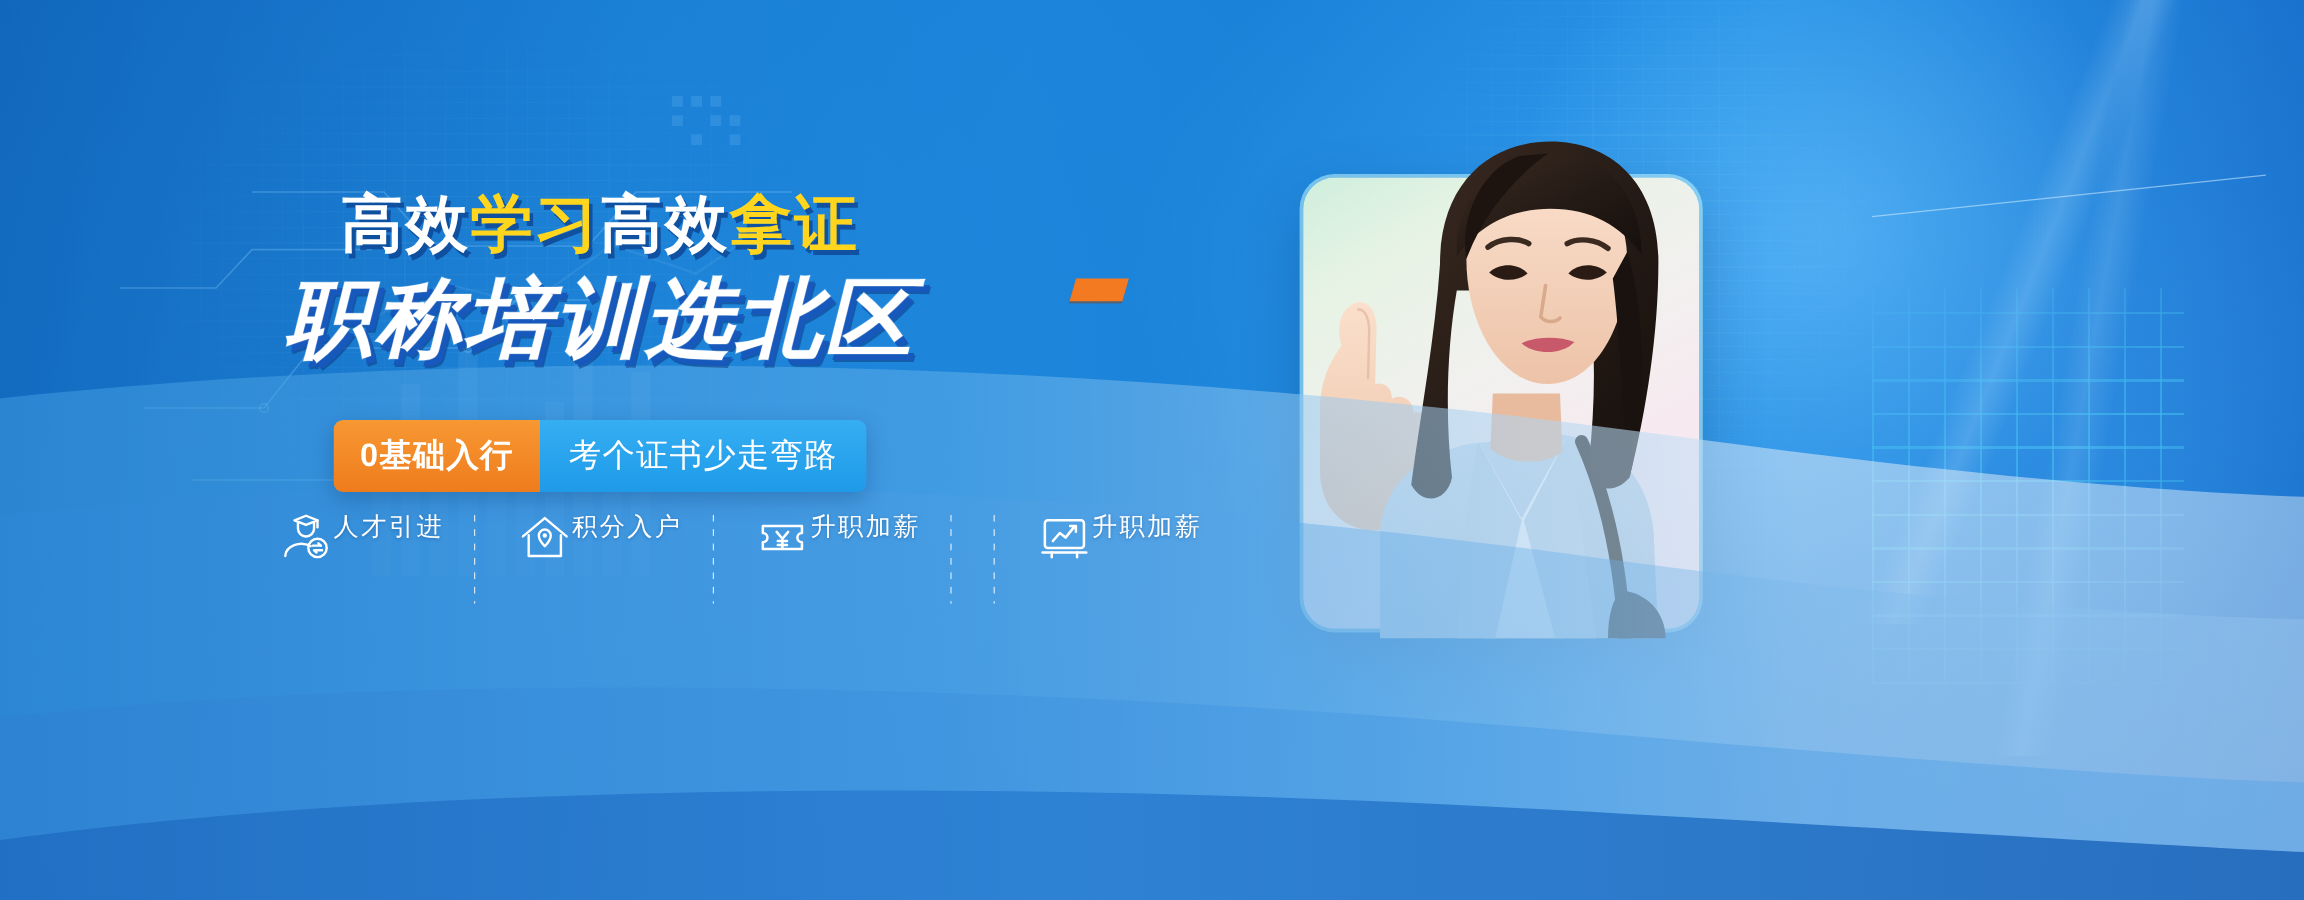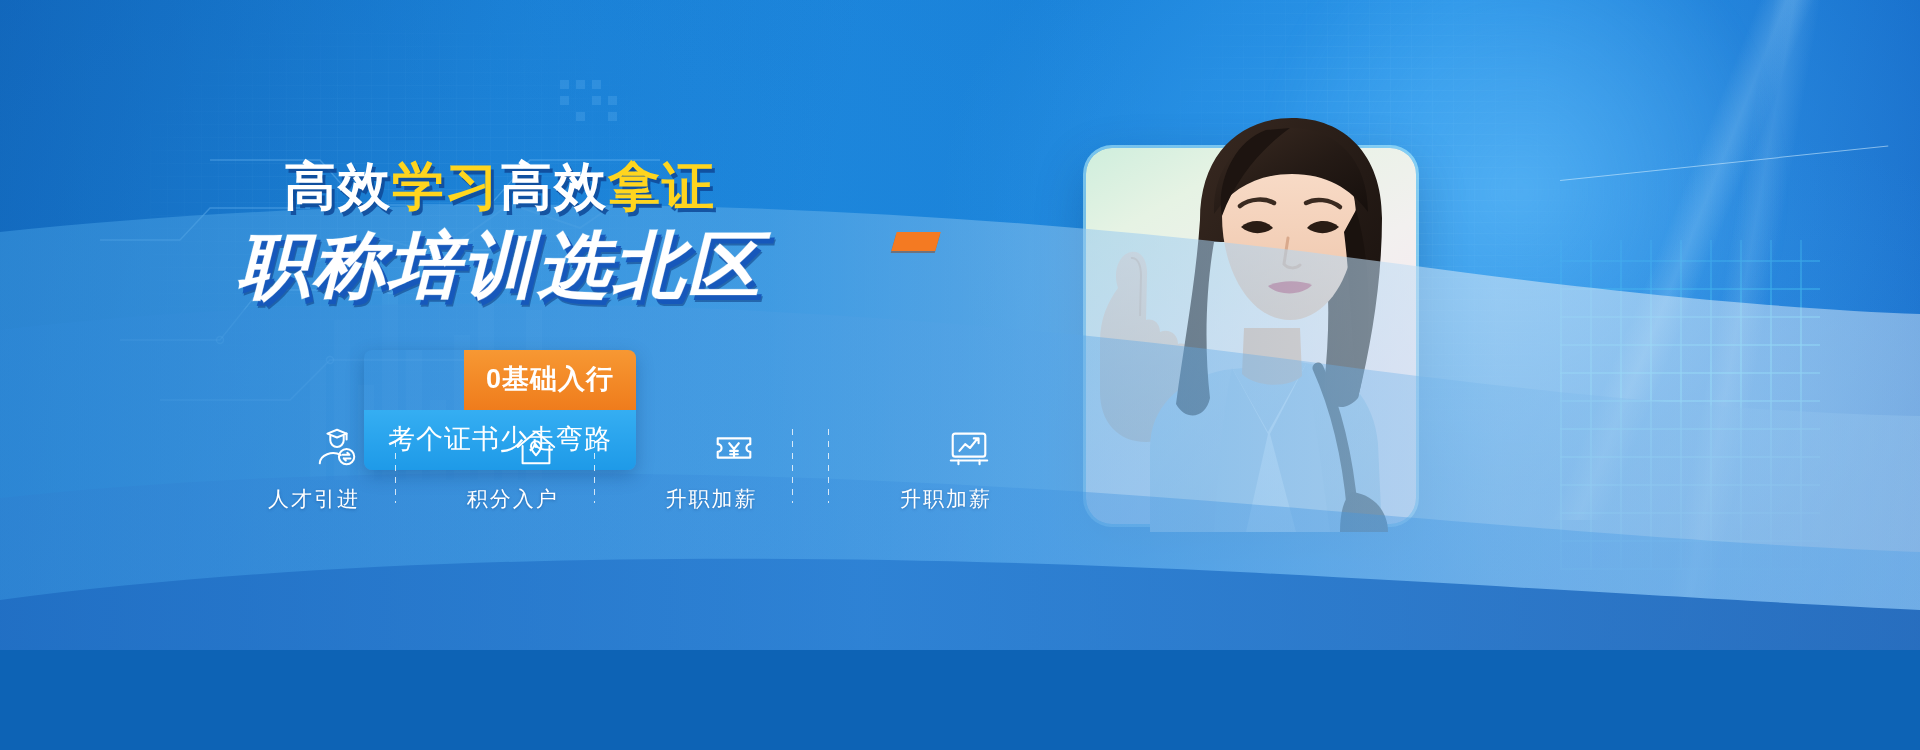--- a/index.html
+++ b/index.html
@@ -1,19 +1,19 @@
 <!DOCTYPE html>
 <html><head>
 <meta charset="utf-8">
 <style>
   html,body{margin:0;padding:0;background:#0d63b5;}
   *{box-sizing:border-box;}
   .banner{
     position:relative;
-    width:1920px;height:650px;
+    width:1920px;height:750px;
     overflow:hidden;
     font-family:"Liberation Sans","DejaVu Sans",sans-serif;
     background:#1a80d8;
   }
   
   .bg-base{
     position:absolute;inset:0;
     background:
       radial-gradient(ellipse 900px 620px at 78% 30%, rgba(90,185,255,.42) 0%, rgba(40,140,225,0) 62%),
       radial-gradient(ellipse 1100px 760px at 22% 38%, rgba(36,142,222,.55) 0%, rgba(20,110,195,0) 70%),
@@ -120,44 +120,43 @@
     position:absolute;left:656px;top:14px;
     width:44px;height:19px;background:#f47a22;
     transform:skewX(-16deg);
     box-shadow:0 2px 0 rgba(150,60,5,.45);
   }
   
   .badges{
     position:absolute;left:0;top:350px;width:1000px;text-align:center;
   }
   .badge-group{
-    display:inline-flex;align-items:flex-end;
+    display:inline-flex;align-items:center;
     border-radius:8px;overflow:hidden;
     box-shadow:0 6px 18px rgba(6,45,100,.28);
-    flex-direction:column;
   }
   .badge-o{
     background:linear-gradient(180deg,#f79833 0%,#ef7c1c 100%);
     color:#ffffff;font-size:27px;font-weight:bold;letter-spacing:1px;
     padding:11px 22px 13px;
     display:flex;align-items:center;
   }
   .badge-b{
     background:linear-gradient(180deg,#35aef2 0%,#1e9ae8 100%);
     color:#ffffff;font-size:27px;font-weight:normal;letter-spacing:1px;
     padding:11px 24px 13px;
     display:flex;align-items:center;
   }
   
   .features{
     position:absolute;left:232px;top:425px;width:760px;
     display:flex;align-items:flex-start;justify-content:space-between;
   }
   .feat{
-    width:128px;display:flex;flex-direction:column;align-items:flex-end;
+    width:128px;display:flex;flex-direction:row;align-items:flex-start;
   }
   .feat-icon{
     width:46px;height:46px;margin-bottom:14px;
     display:flex;align-items:center;justify-content:center;
   }
   .feat-label{
     color:#ffffff;font-size:21px;letter-spacing:2px;white-space:nowrap;
     text-shadow:0 1px 3px rgba(8,50,110,.35);
   }
   .divider{

